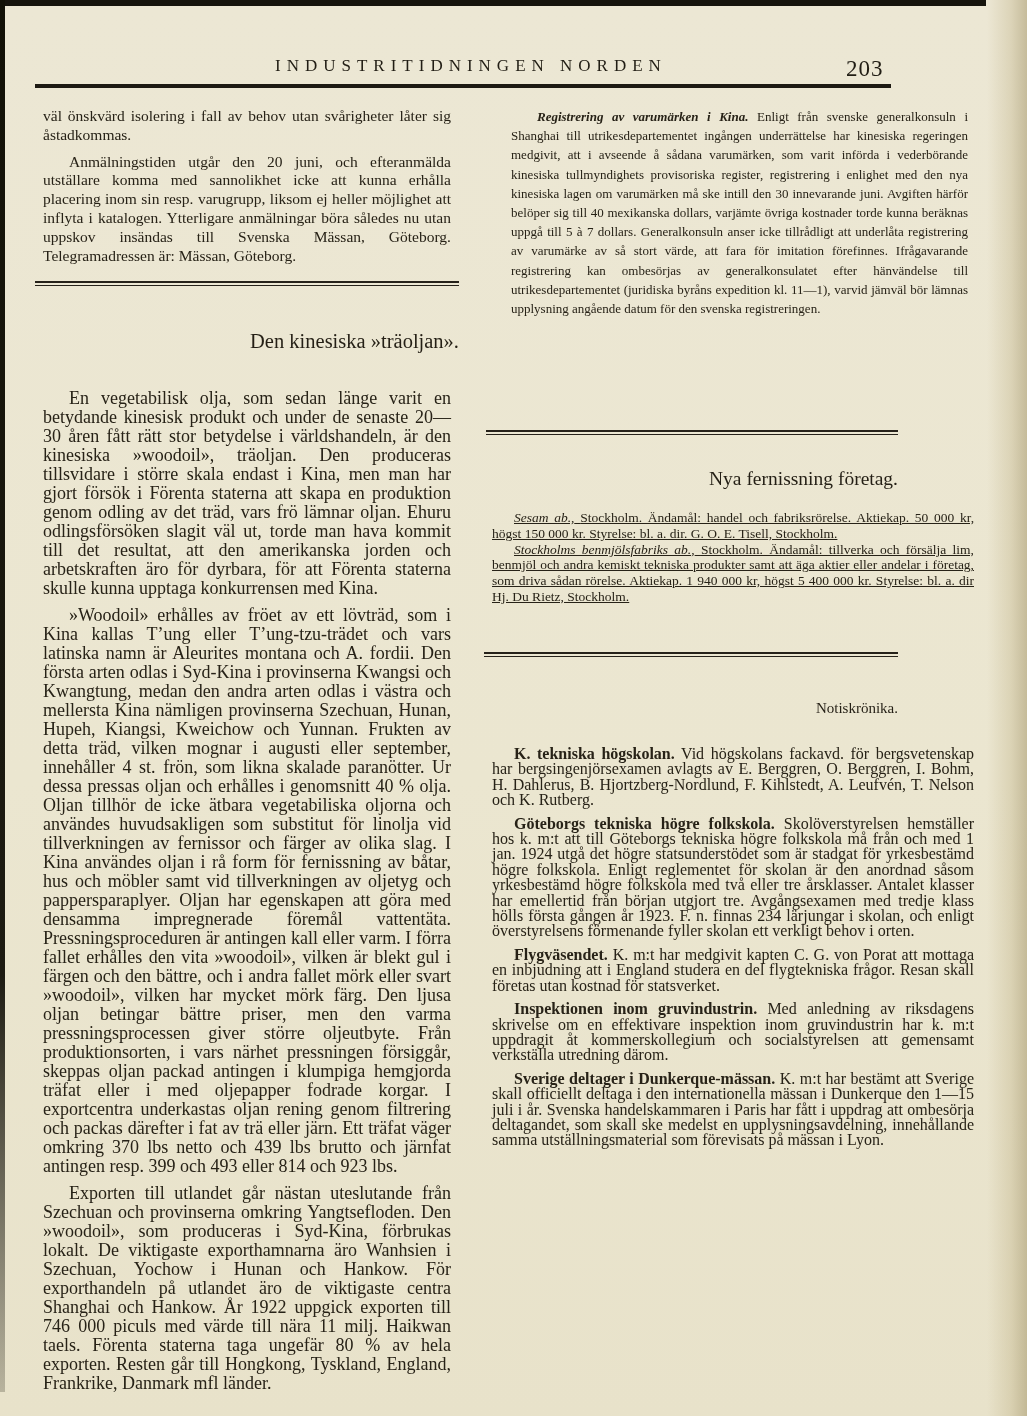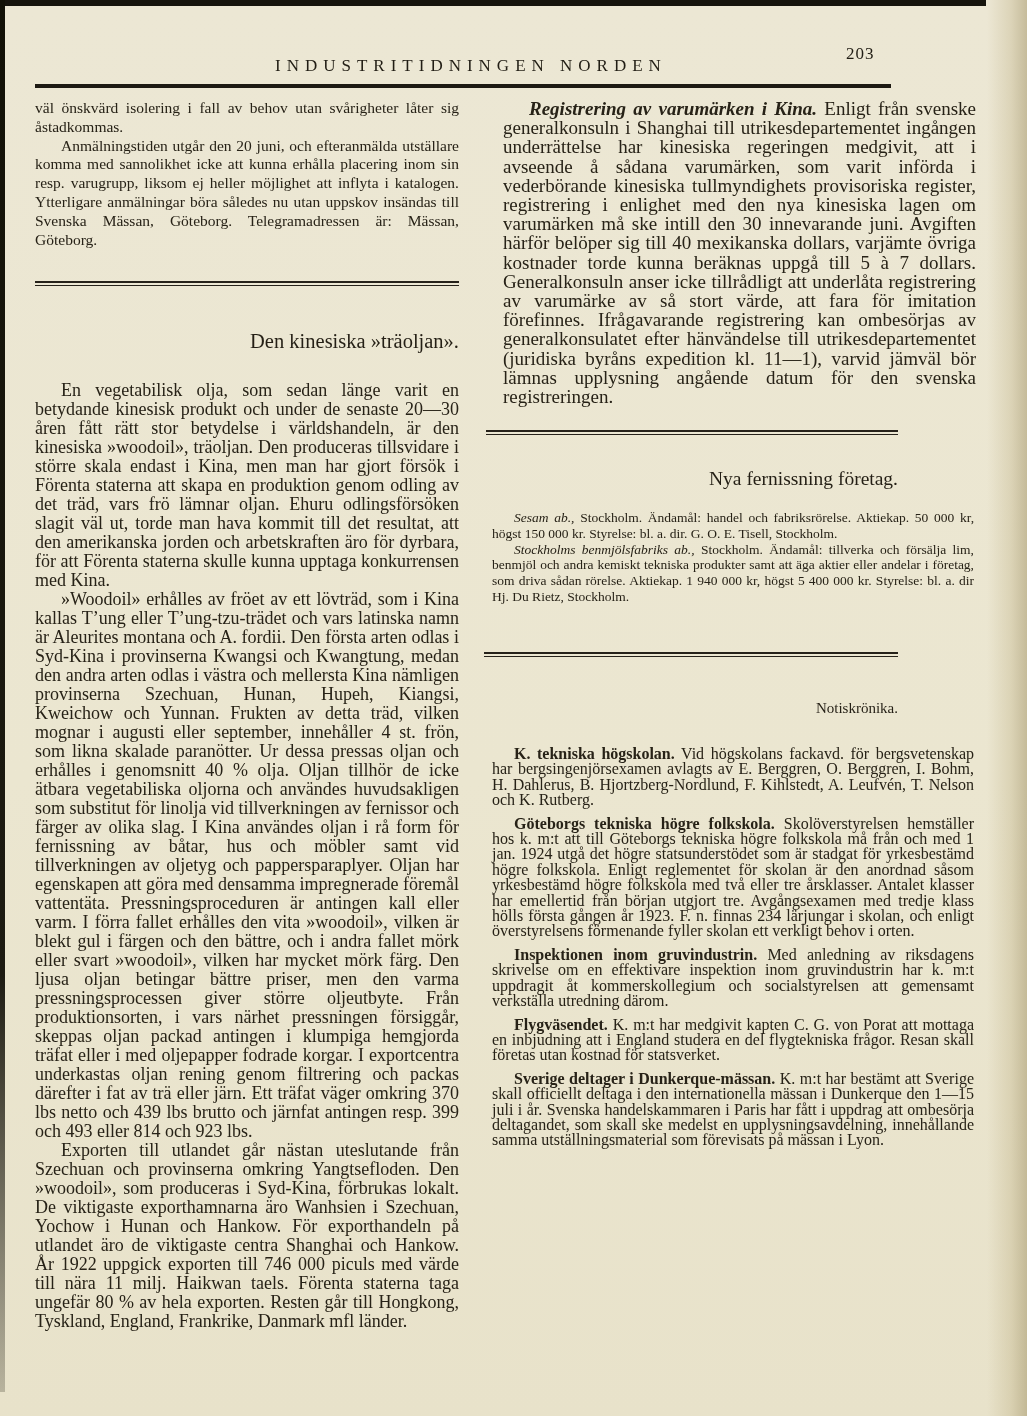--- a/index.html
+++ b/index.html
@@ -9,39 +9,39 @@
     font-family:"Liberation Serif","DejaVu Serif",serif;
     color:#272217;
   }
   .edge-top{position:absolute;left:0;top:0;width:986px;height:6px;background:#16140d;}
   .edge-left{position:absolute;left:0;top:0;width:5px;height:1392px;
     background:linear-gradient(180deg,#121107 0%,#1d1b12 70%,rgba(40,38,24,0.25) 100%);}
   .edge-right{position:absolute;right:0;top:0;width:40px;height:100%;
     background:linear-gradient(90deg,rgba(178,162,112,0) 0%,rgba(178,162,112,0.28) 60%,rgba(150,134,86,0.45) 100%);}
   .running-head{position:absolute;left:275px;top:56px;width:382px;text-align:center;
     font-size:17px;letter-spacing:6px;white-space:nowrap;color:#211d14;}
-  .page-number{position:absolute;left:846px;top:44px;font-size:17px;letter-spacing:1px;color:#211d14;text-align:center;}
+  .page-number{position:absolute;left:846px;top:56px;font-size:23px;letter-spacing:1px;color:#211d14;text-align:center;}
   .head-rule{position:absolute;left:35px;top:84px;width:856px;height:4px;background:#1d1a12;}
   .block{position:absolute;text-align:justify;}
-  .block p{margin:0;text-indent:26px;}
+  .block p{margin:8px;text-indent:26px;}
   .block p.noindent{text-indent:0;}
   .left-intro{left:35px;top:99px;width:424px;font-size:15.5px;line-height:18.8px;}
   .rule{position:absolute;height:2px;border-top:2px solid #26221a;border-bottom:1px solid #26221a;}
   .rule-left{left:35px;top:281px;width:424px;}
   .heading{position:absolute;text-align:right;font-weight:normal;color:#241f15;margin:0;}
   .heading-traoljan{left:35px;top:330px;width:424px;font-size:20.5px;}
   .left-article{left:35px;top:381px;width:424px;font-size:18px;line-height:19px;}
-  .right-registrering{left:503px;top:99px;width:473px;font-size:19px;line-height:19.2px;}
+  .right-registrering{left:503px;top:99px;width:473px;font-size:13px;line-height:19.2px;}
   .lead-bold-italic{font-weight:bold;font-style:italic;}
   .lead-bold{font-weight:bold;}
   .lead-italic{font-style:italic;}
   .rule-right-1{left:486px;top:430px;width:412px;}
   .heading-nya{left:486px;top:468px;width:412px;font-size:19.5px;}
   .right-companies{left:492px;top:510px;width:482px;font-size:13.5px;line-height:15.8px;}
-  .right-companies p{text-indent:22px;margin:0;}
+  .right-companies p{text-indent:22px;margin:0;text-decoration:underline;}
   .rule-right-2{left:484px;top:652px;width:414px;}
   .heading-notis{left:484px;top:700px;width:414px;font-size:15px;}
   .right-notices{left:492px;top:746px;width:482px;font-size:16px;line-height:15.4px;}
   .right-notices p{text-indent:22px;margin:0 0 8px 0;}
 </style>
 </head>
 <body>
 
 <div class="page">
   <div class="edge-top"></div>
@@ -80,17 +80,17 @@
     <p><span class="lead-italic">Stockholms benmjölsfabriks ab.,</span> <span>Stockholm. Ändamål: tillverka och försälja lim, benmjöl och andra kemiskt tekniska produkter samt att äga aktier eller andelar i företag, som driva sådan rörelse. Aktiekap. 1 940 000 kr, högst 5 400 000 kr. Styrelse: bl. a. dir Hj. Du Rietz, Stockholm.</span></p>
   </div>
 
   <div class="rule rule-right-2"></div>
 
   <h2 class="heading heading-notis">Notiskrönika.</h2>
 
   <div class="block right-notices">
     <p><span class="lead-bold">K. tekniska högskolan.</span> <span>Vid högskolans fackavd. för bergsvetenskap har bergsingenjörsexamen avlagts av E. Berggren, O. Berggren, I. Bohm, H. Dahlerus, B. Hjortzberg-Nordlund, F. Kihlstedt, A. Leufvén, T. Nelson och K. Rutberg.</span></p>
     <p><span class="lead-bold">Göteborgs tekniska högre folkskola.</span> <span>Skolöverstyrelsen hemställer hos k. m:t att till Göteborgs tekniska högre folkskola må från och med 1 jan. 1924 utgå det högre statsunderstödet som är stadgat för yrkesbestämd högre folkskola. Enligt reglementet för skolan är den anordnad såsom yrkesbestämd högre folkskola med två eller tre årsklasser. Antalet klasser har emellertid från början utgjort tre. Avgångsexamen med tredje klass hölls första gången år 1923. F. n. finnas 234 lärjungar i skolan, och enligt överstyrelsens förmenande fyller skolan ett verkligt behov i orten.</span></p>
+    <p><span class="lead-bold">Flygväsendet.</span> <span>K. m:t har medgivit kapten C. G. von Porat att mottaga en inbjudning att i England studera en del flygtekniska frågor. Resan skall företas utan kostnad för statsverket.</span></p>
     <p><span class="lead-bold">Inspektionen inom gruvindustrin.</span> <span>Med anledning av riksdagens skrivelse om en effektivare inspektion inom gruvindustrin har k. m:t uppdragit åt kommerskollegium och socialstyrelsen att gemensamt verkställa utredning därom.</span></p>
-    <p><span class="lead-bold">Flygväsendet.</span> <span>K. m:t har medgivit kapten C. G. von Porat att mottaga en inbjudning att i England studera en del flygtekniska frågor. Resan skall företas utan kostnad för statsverket.</span></p>
     <p><span class="lead-bold">Sverige deltager i Dunkerque-mässan.</span> <span>K. m:t har bestämt att Sverige skall officiellt deltaga i den internationella mässan i Dunkerque den 1—15 juli i år. Svenska handelskammaren i Paris har fått i uppdrag att ombesörja deltagandet, som skall ske medelst en upplysningsavdelning, innehållande samma utställningsmaterial som förevisats på mässan i Lyon.</span></p>
   </div>
 </div>
 
 </body></html>

